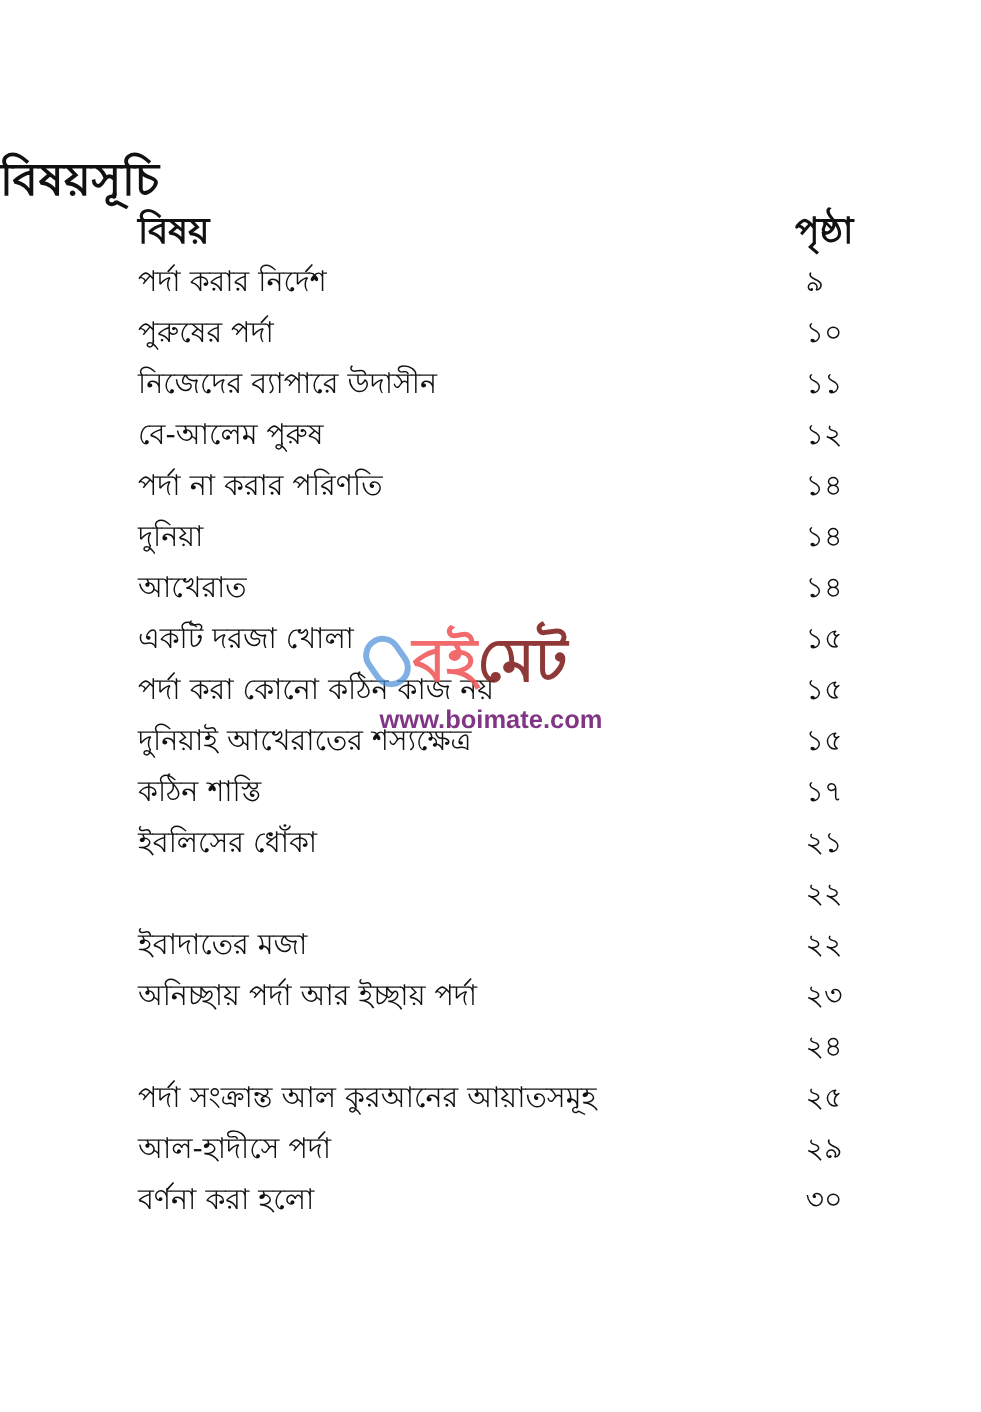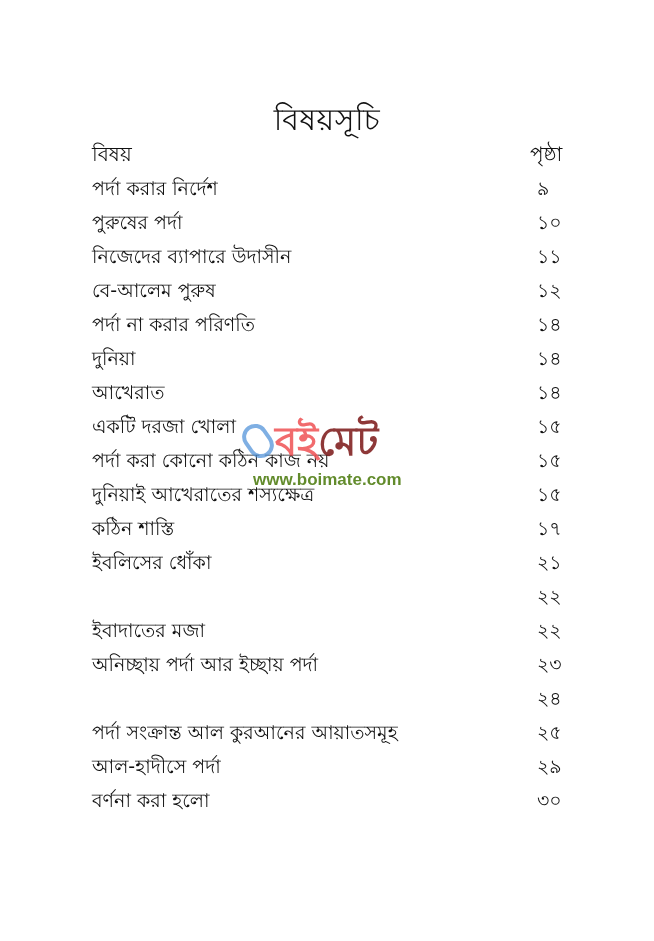--- a/index.html
+++ b/index.html
@@ -19,23 +19,22 @@
       position: absolute;
       left: 0; top: 0;
       width: 654px; height: 941px;
       background: #ffffff;
     }
     .toc-title {
       position: absolute;
       left: 0;
       width: 654px;
       top: 96px;
-      text-align: center;
       font-size: 30px;
-      font-weight: normal;
+      font-weight: bold;
       letter-spacing: 0.5px;
     }
     .toc {
       position: absolute;
       left: 92px;
       top: 137px;
       width: 480px;
     }
     .toc-row {
       position: relative;
@@ -48,22 +47,22 @@
       position: absolute;
       left: 0;
     }
     .toc-row .page-no {
       position: absolute;
       left: 445px;
       width: 40px;
     }
     .toc-header .topic,
     .toc-header .page-no {
-      font-weight: normal;
-      font-size: 20px;
+      font-weight: bold;
+      font-size: 24px;
     }
     .toc-header .page-no {
       left: 438px;
     }
     .toc-row.wrap-first .topic {
       font-size: 18.5px;
     }
     .watermark {
       position: absolute;
       left: 245px;
@@ -102,21 +101,21 @@
       font-weight: bold;
       color: #7f1d1d;
       line-height: 50px;
     }
     .wm-url {
       position: absolute;
       left: 8px;
       top: 54px;
       font-size: 17px;
       font-weight: bold;
-      color: #4d7c0f;
+      color: #701a75;
       white-space: nowrap;
       font-family: "Liberation Sans", sans-serif;
     }
   </style>
 </head>
 <body>
 
 <div class="page">
 
   <div class="toc-title">বিষয়সূচি</div>

